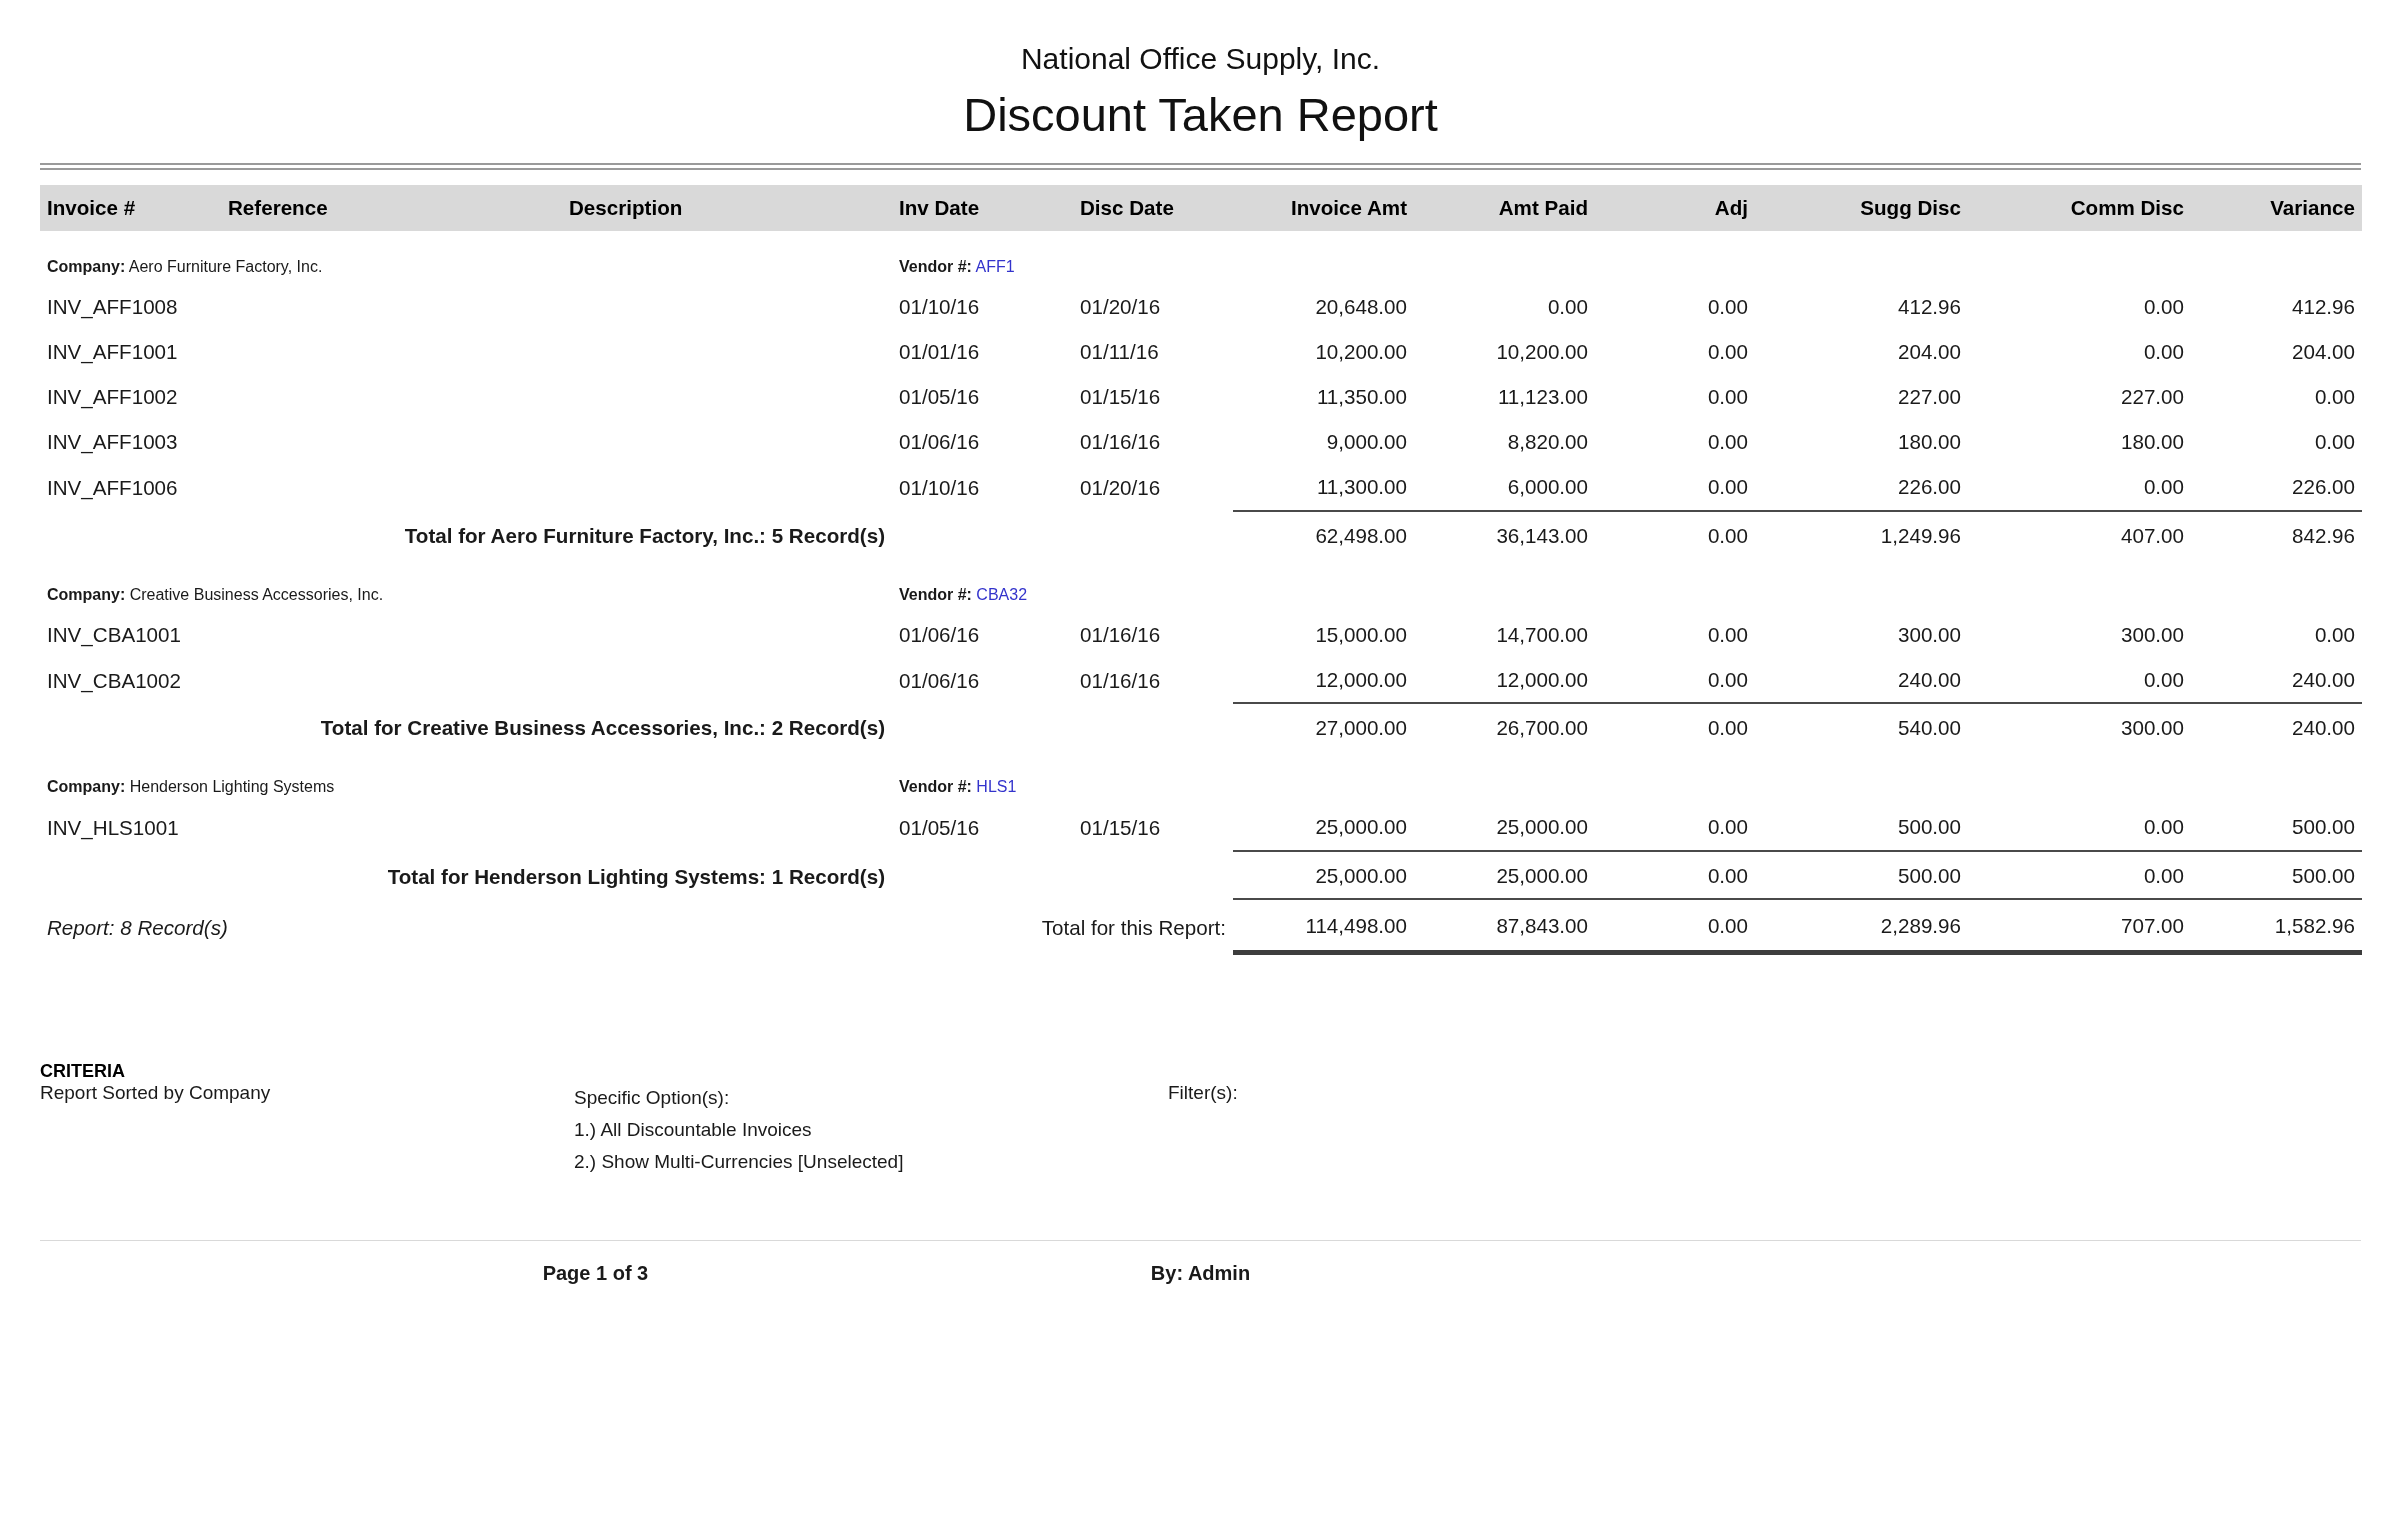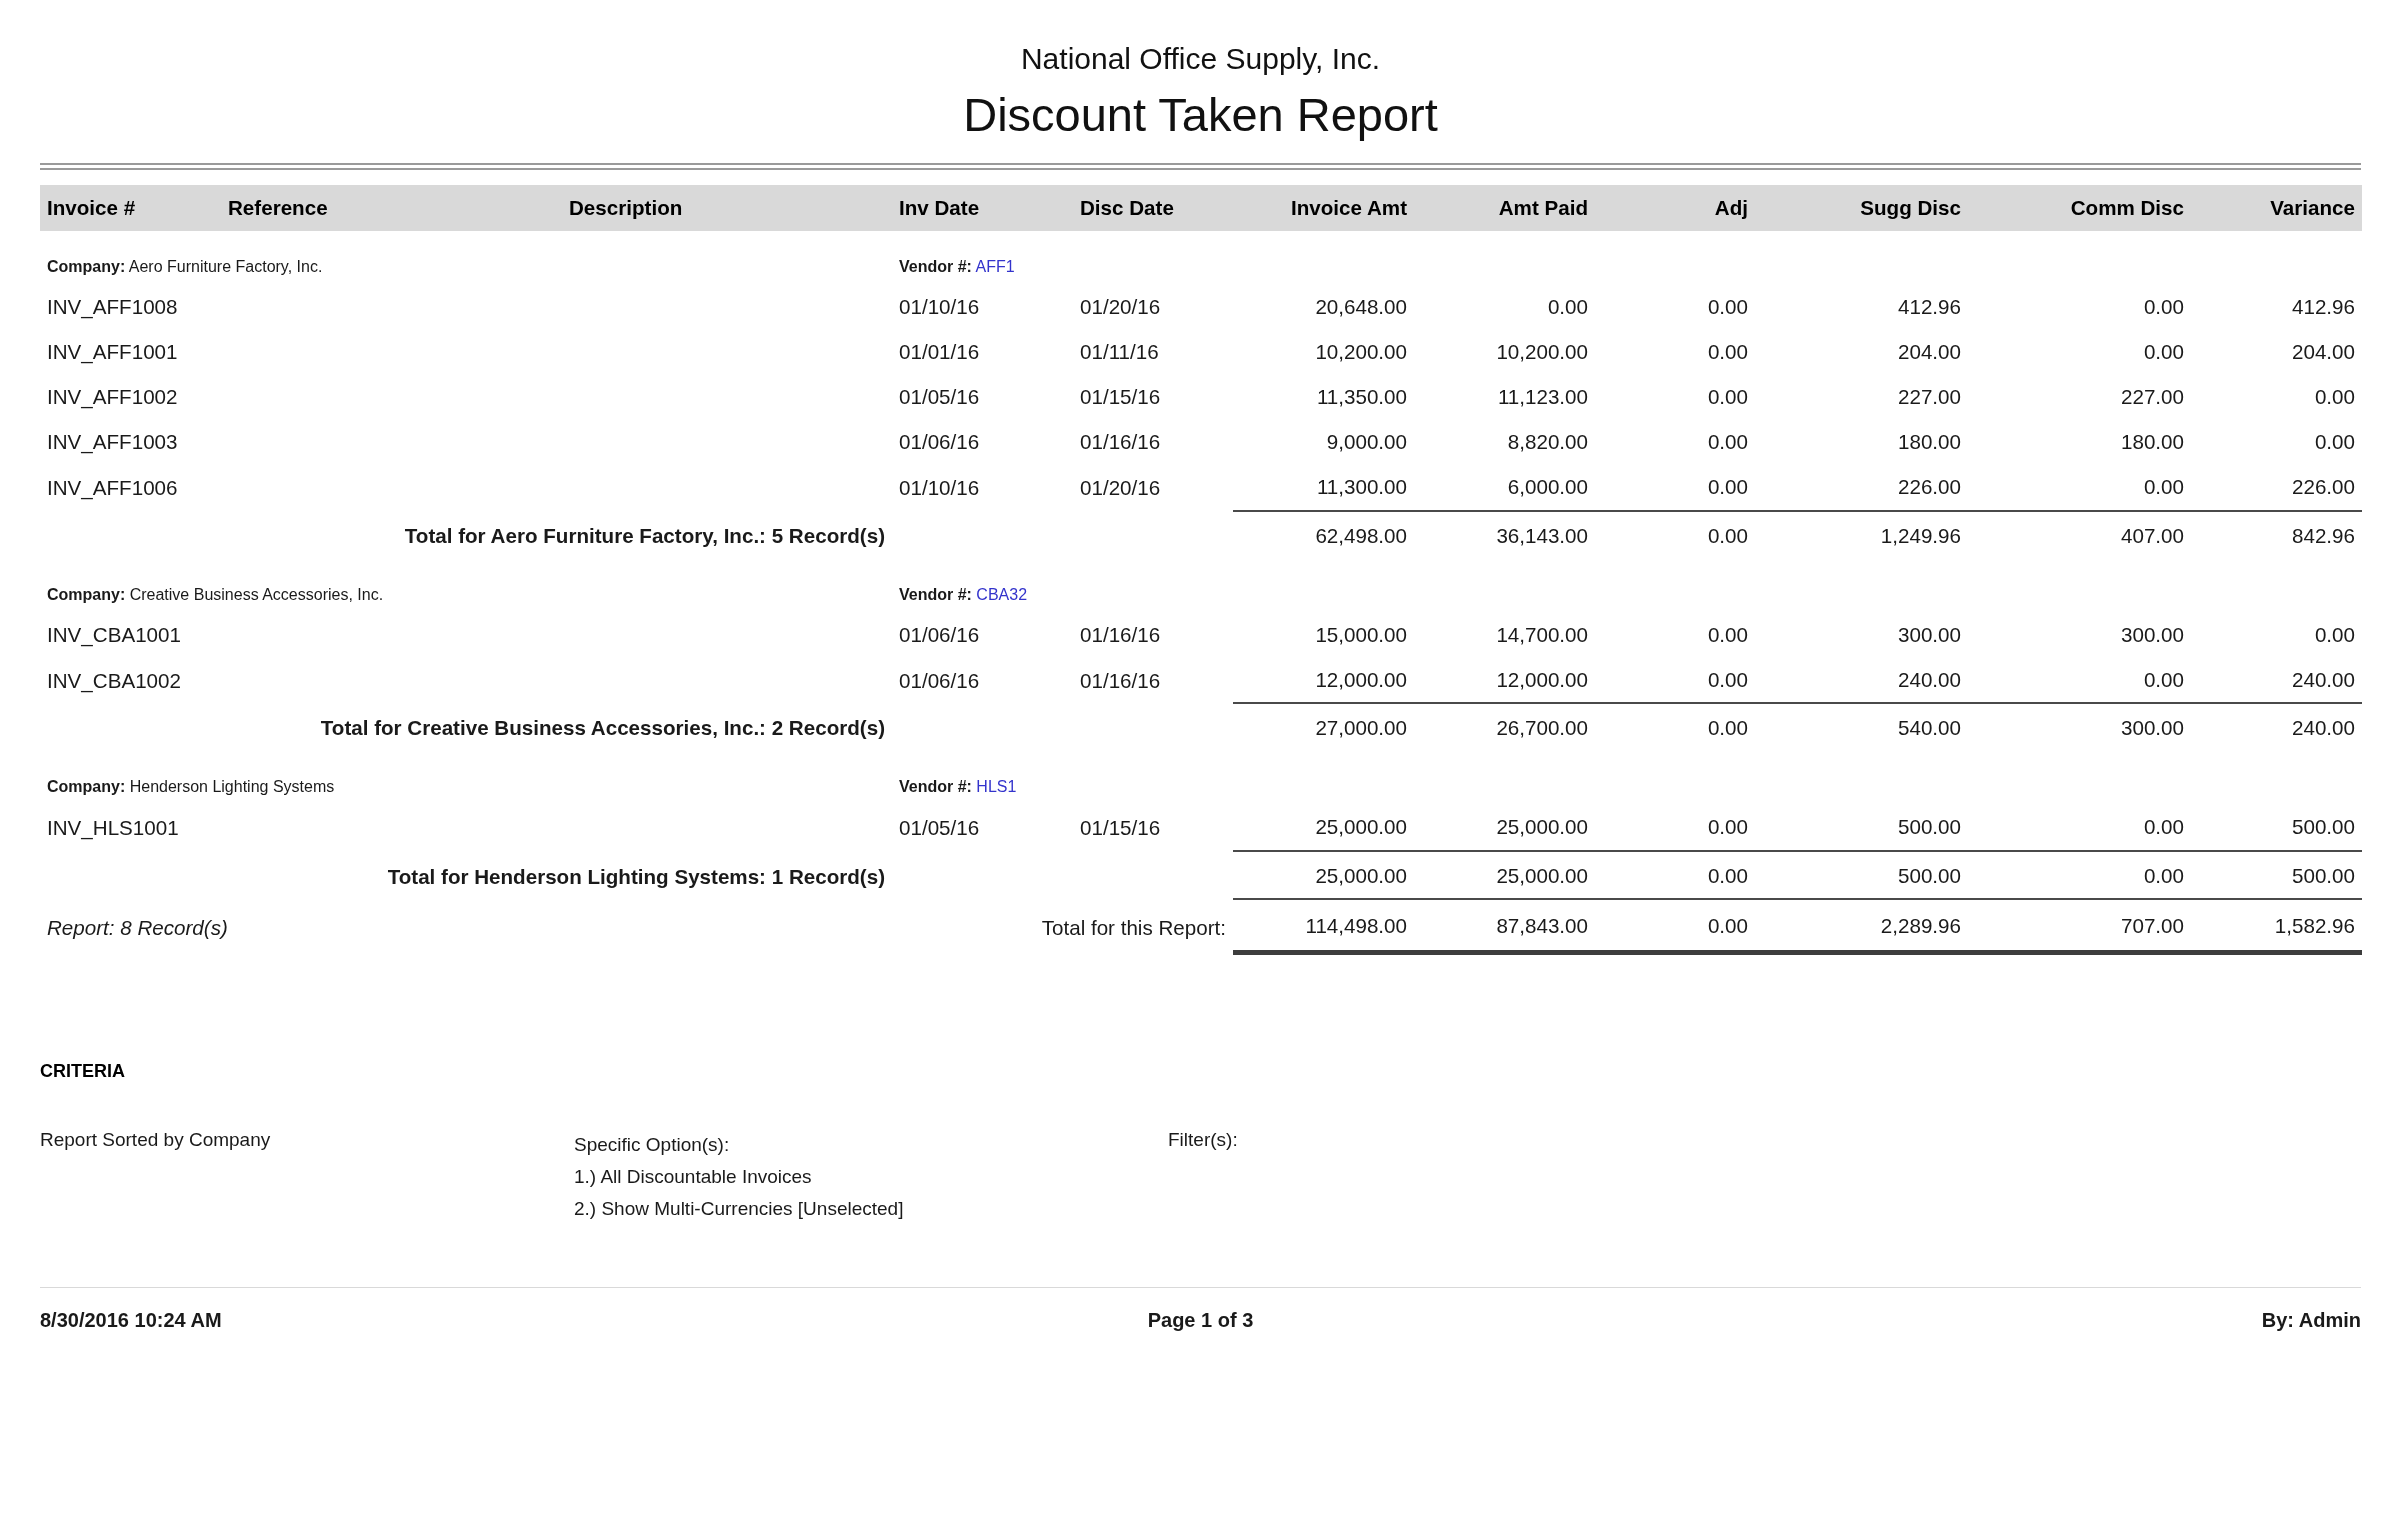--- a/index.html
+++ b/index.html
@@ -29,21 +29,21 @@
   tr.total-row td.total-label { font-weight:bold; text-align:right; }
   td.lt { border-top:2.1px solid #4a4a4a; }
   tr.report-total-row td { font-weight:normal; padding-top:13.5px; padding-bottom:12px; }
   tr.report-total-row td.rec { font-weight:normal; font-style:italic; text-align:left; }
   tr.report-total-row td.total-label { text-align:right; }
   tr.report-total-row td.num { border-top:2.1px solid #4a4a4a; border-bottom:5px solid #3d3d3d; }
 
   
   .criteria { margin-top:106px; }
   .criteria-heading { font-size:18px; font-weight:bold; color:#000; }
-  .criteria-cols { display:flex; margin-top:47px; font-size:19px; }
+  .criteria-cols { display:flex; font-size:19px; }
   .criteria-col1 { width:534px; flex:0 0 auto; }
   .criteria-col2 { width:594px; flex:0 0 auto; }
   .criteria-col2 div { line-height:32px; }
   .criteria-col3 { flex:1 1 auto; }
 
   
   .page-footer { margin-top:62px; border-top:1.4px solid #d9d9d9; padding-top:21px;
     display:grid; grid-template-columns:1fr auto 1fr; align-items:center;
     font-size:20px; font-weight:bold; }
   .page-footer .center { text-align:center; }
@@ -273,19 +273,18 @@
       <div class="criteria-col2">
         <div>Specific Option(s):</div>
         <div>1.) All Discountable Invoices</div>
         <div>2.) Show Multi-Currencies [Unselected]</div>
       </div>
       <div class="criteria-col3">Filter(s):</div>
     </div>
   </section>
 
   <footer class="page-footer">
-    <div>8/30/2016 10:24 AM</div>
     <div class="center">Page 1 of 3</div>
     <div class="right">By: Admin</div>
   </footer>
 
 </div>
 
 
 </body></html>

